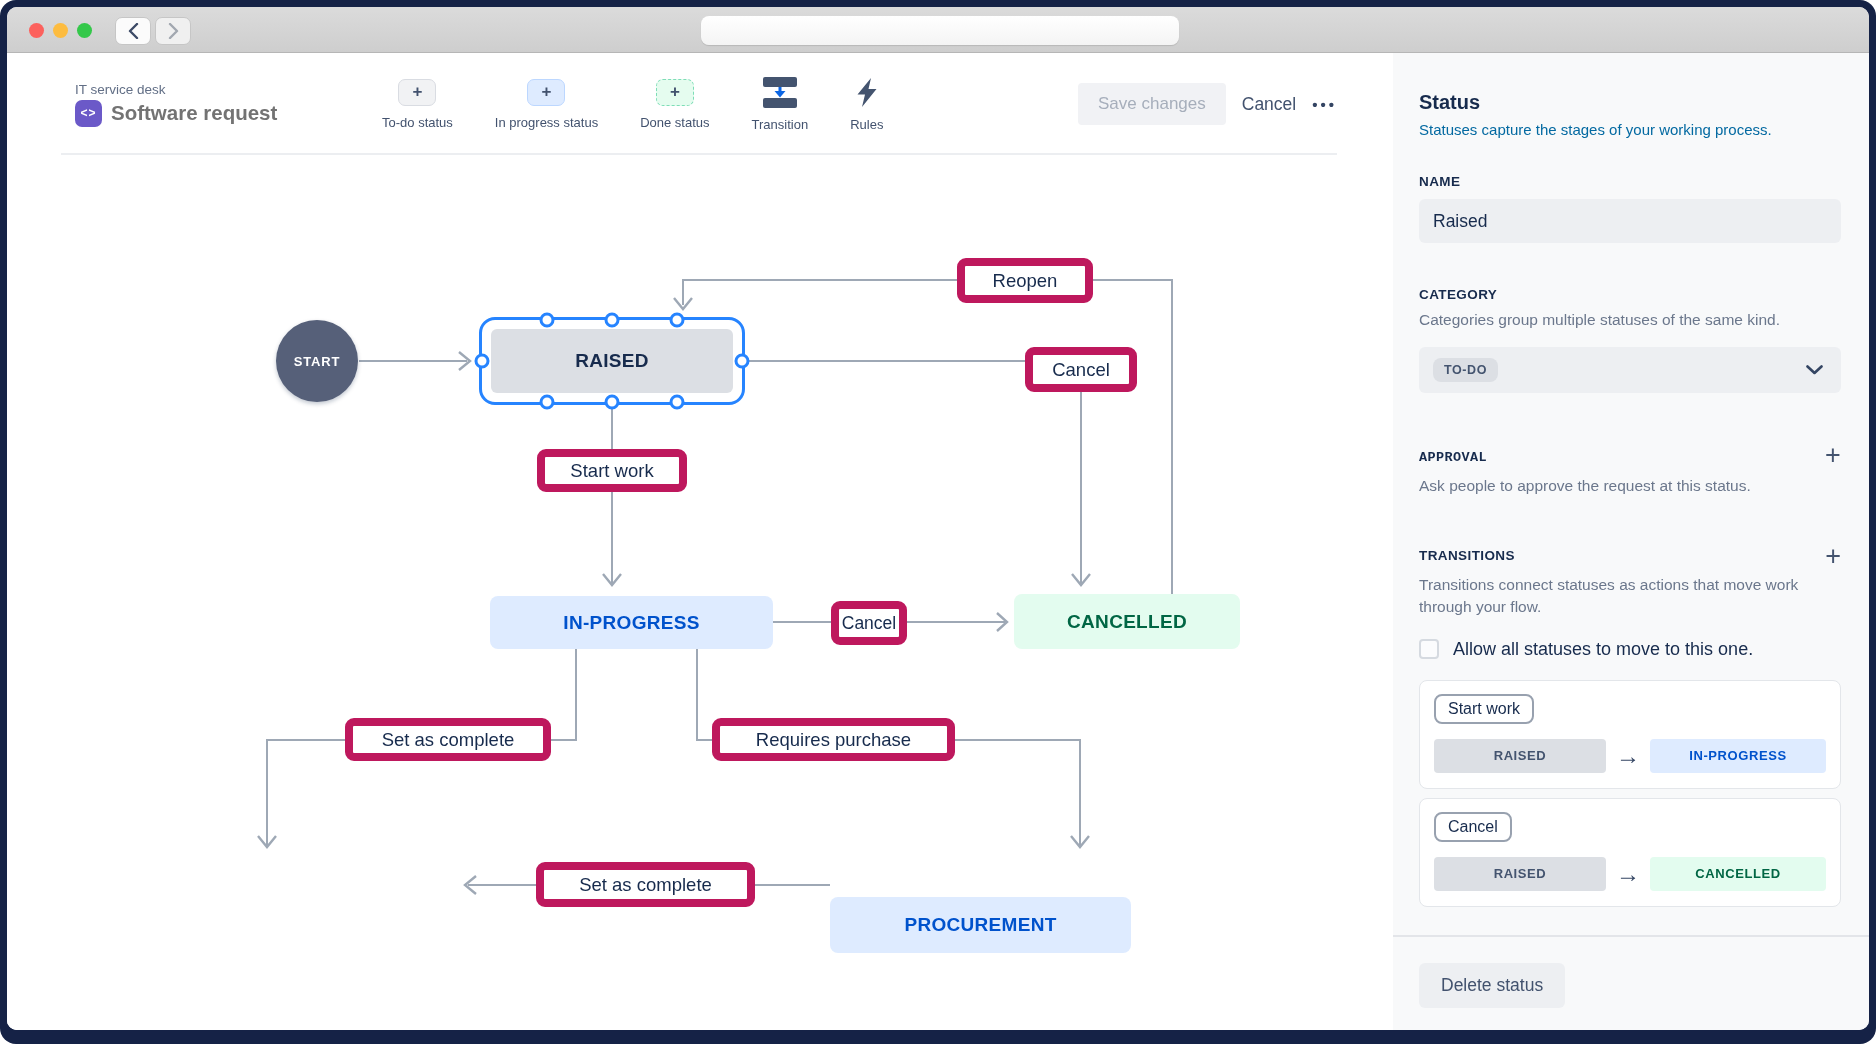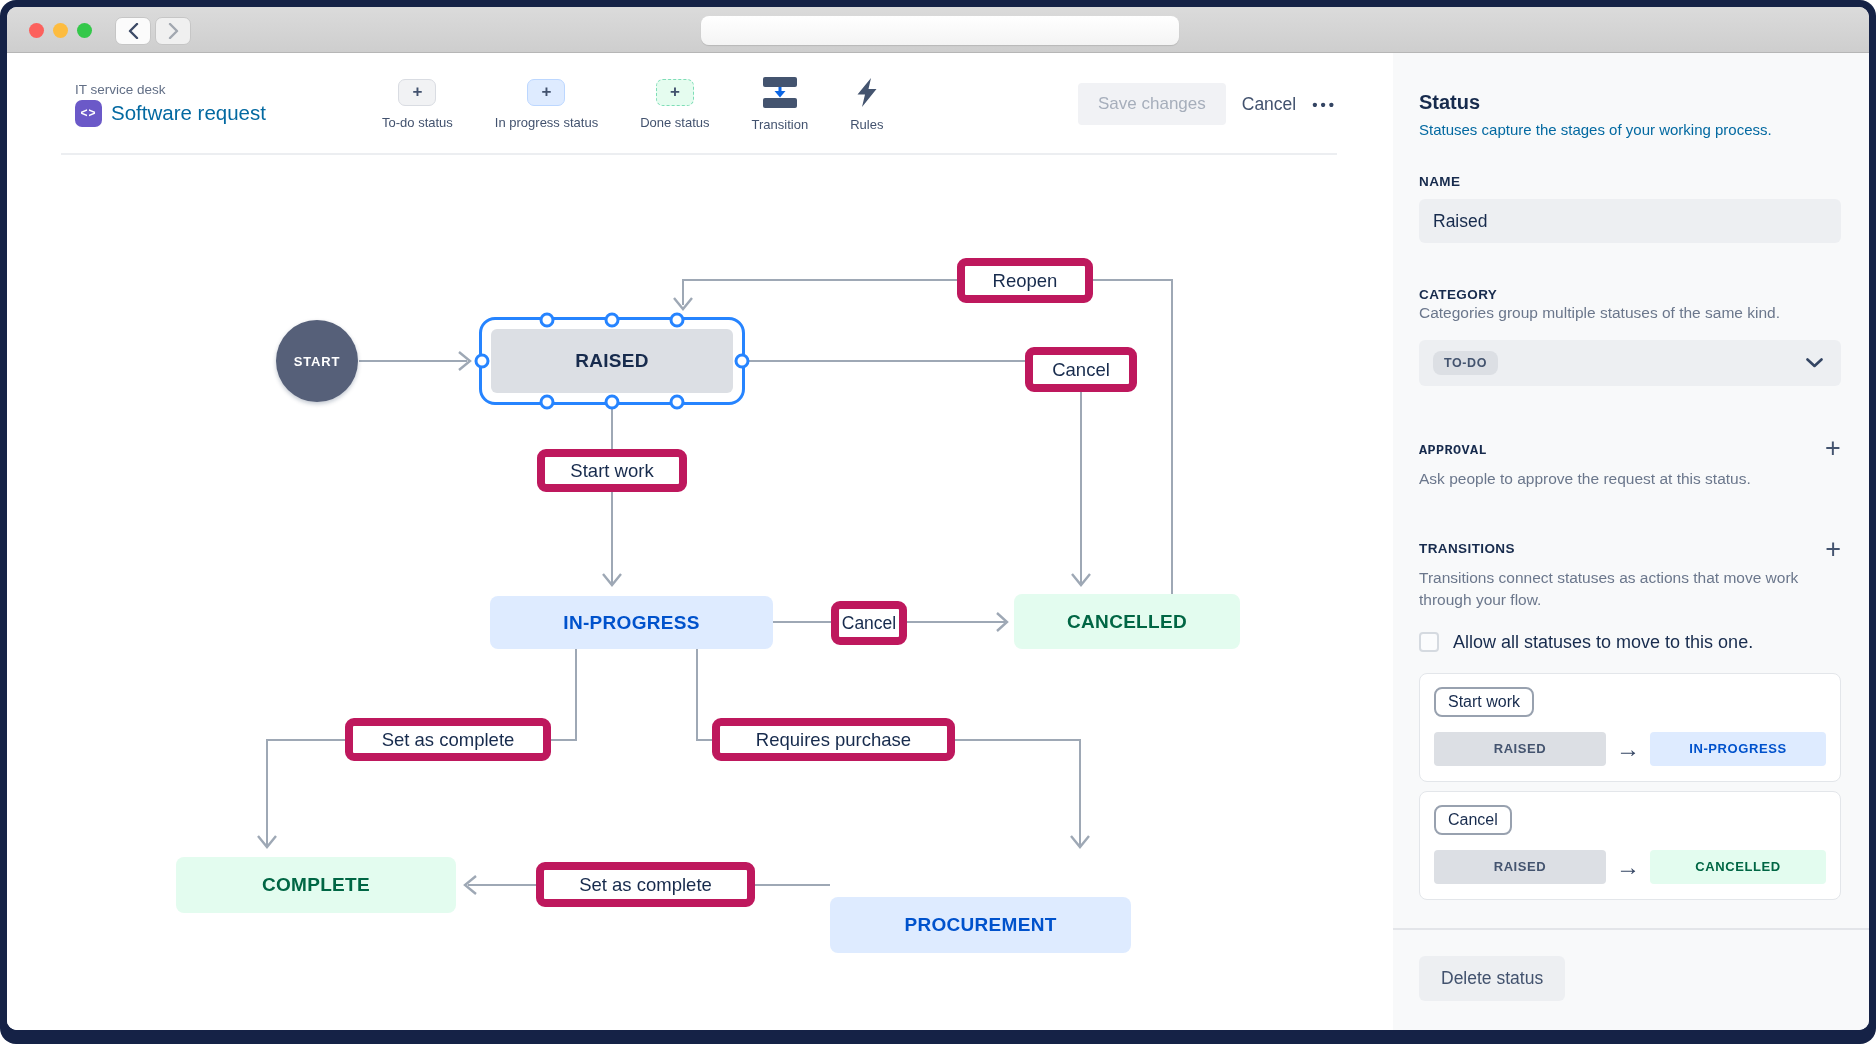--- a/index.html
+++ b/index.html
@@ -21,21 +21,21 @@
   .app { flex:1; display:flex; min-height:0;justify-content:space-between; }
   .main { width:1386px; flex:0 0 1386px; display:flex; flex-direction:column; background:#fff; }
 
   
   .hdr { height:102px; flex:0 0 102px; position:relative; display:flex; align-items:center; padding:0 56px 0 68px; }
   .hdr::after { content:""; position:absolute; left:54px; right:56px; bottom:0; border-bottom:2px solid #eceef1; }
   .proj { display:flex; flex-direction:column; gap:3px; }
   .proj-label { font-size:13.5px; color:#626f86; }
   .proj-row { display:flex; align-items:center; gap:9px; }
   .appicon { width:27px; height:27px; border-radius:7px; background:#6b59c8; color:#fff; font-weight:700; font-size:12px; display:flex; align-items:center; justify-content:center; letter-spacing:1px; }
-  .proj-name { font-size:20.5px; font-weight:400; color:#0369a1; }
+  .proj-name { font-size:20.5px; font-weight:700; color:#737373; }
   .toolbar { position:absolute; left:375px; top:0; height:102px; display:flex; gap:42px; align-items:center; }
   .tool { display:flex; flex-direction:column; align-items:center; gap:9px; }
   .tool-label { font-size:13px; color:#42526e; white-space:nowrap; }
   .plusbox { width:38px; height:27px; border-radius:7px; display:flex; align-items:center; justify-content:center; font-size:17px; font-weight:600; color:#42526e; }
   .pb-gray { background:#f1f2f4; border:1px solid #d9dce2; }
   .pb-blue { background:#deebff; border:1px solid #bcd7ff; }
   .pb-green{ background:#e5fcef; border:1.5px dashed #7eddb7; }
   .hdr-actions { margin-left:auto; display:flex; align-items:center; gap:16px; }
   .save-btn { background:#f1f2f5; color:#a6aebb; border:none; border-radius:4px; font-size:17px; font-weight:500; padding:11px 20px; font-family:inherit; }
   .cancel-link { font-size:17.5px; color:#42526e; }
@@ -195,42 +195,41 @@
             <span class="handle" style="left:75%; top:0;"></span>
             <span class="handle" style="left:0; top:50%;"></span>
             <span class="handle" style="left:100%; top:50%;"></span>
             <span class="handle" style="left:25%; top:100%;"></span>
             <span class="handle" style="left:50%; top:100%;"></span>
             <span class="handle" style="left:75%; top:100%;"></span>
           </div>
 
           <div class="node st-blue" style="left:483px; top:441px; width:283px; height:53px;">IN-PROGRESS</div>
           <div class="node st-green" style="left:1007px; top:439px; width:226px; height:55px;">CANCELLED</div>
-          <div class="node st-green" style="left:169px; top:702px; width:280px; height:56px;">COMPLETE</div>
           <div class="node st-blue" style="left:823px; top:742px; width:301px; height:56px;">PROCUREMENT</div>
 
           <div class="tlabel" style="left:950px; top:103px; width:136px; height:45px;">Reopen</div>
           <div class="tlabel" style="left:1018px; top:192px; width:112px; height:45px;">Cancel</div>
           <div class="tlabel" style="left:530px; top:294px; width:150px; height:43px;">Start work</div>
           <div class="tlabel" style="left:824px; top:446px; width:76px; height:44px; font-size:17.5px;">Cancel</div>
           <div class="tlabel" style="left:338px; top:563px; width:206px; height:43px;">Set as complete</div>
           <div class="tlabel" style="left:705px; top:563px; width:243px; height:43px;">Requires purchase</div>
           <div class="tlabel" style="left:529px; top:707px; width:219px; height:45px;">Set as complete</div>
         </div>
       </div>
 
       <div class="panel">
         <div class="p-title">Status</div>
         <div class="p-sub">Statuses capture the stages of your working process.</div>
 
         <div class="sec-label">NAME</div>
         <input class="name-input" type="text" value="Raised" style="">
 
         <div class="sec-label">CATEGORY</div>
-        <div class="sec-help" style="margin-top:0;">Categories group multiple statuses of the same kind.</div>
+        <div class="sec-help" style="margin-top:7px;">Categories group multiple statuses of the same kind.</div>
         <div class="select">
           <span class="cat-chip">TO-DO</span>
           <svg width="17" height="10" viewBox="0 0 17 10">
               <polyline points="1.5,1.5 8.5,8 15.5,1.5" fill="none" stroke="#344563" stroke-width="2.6" stroke-linecap="round" stroke-linejoin="round"></polyline>
             </svg>
         </div>
 
         <div class="sec-row gap-lg" style="margin-bottom:0;">
           <span class="sec-label">APPROVAL</span>
           <span class="plus-add">+</span>

